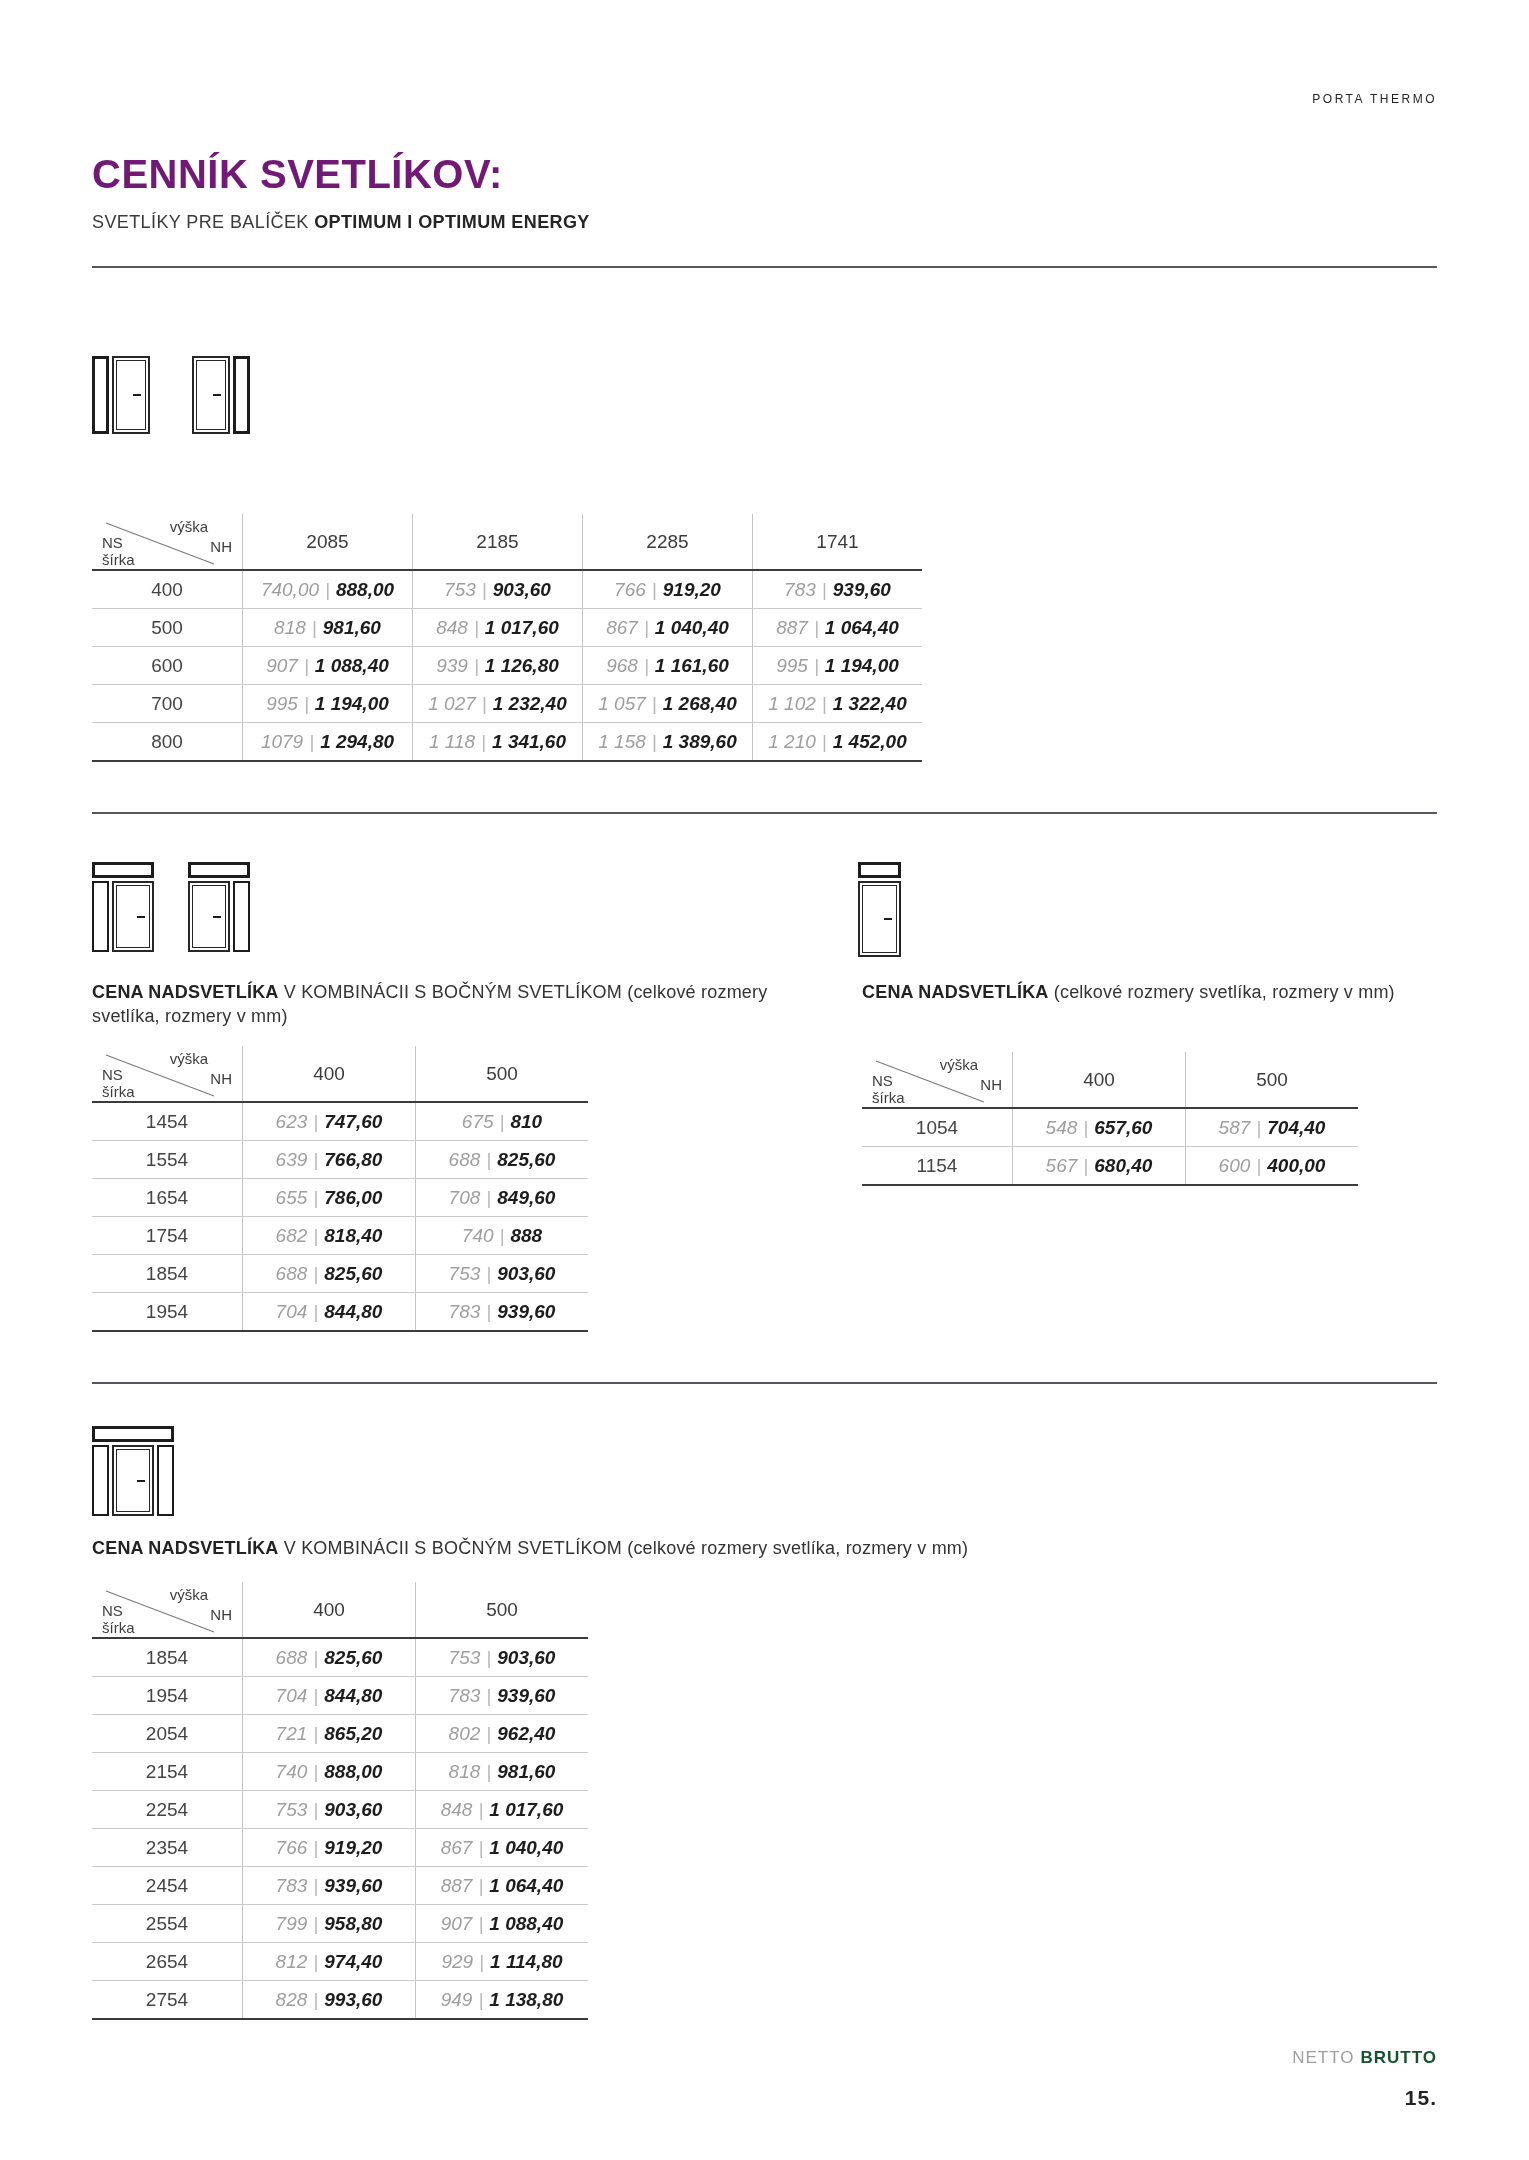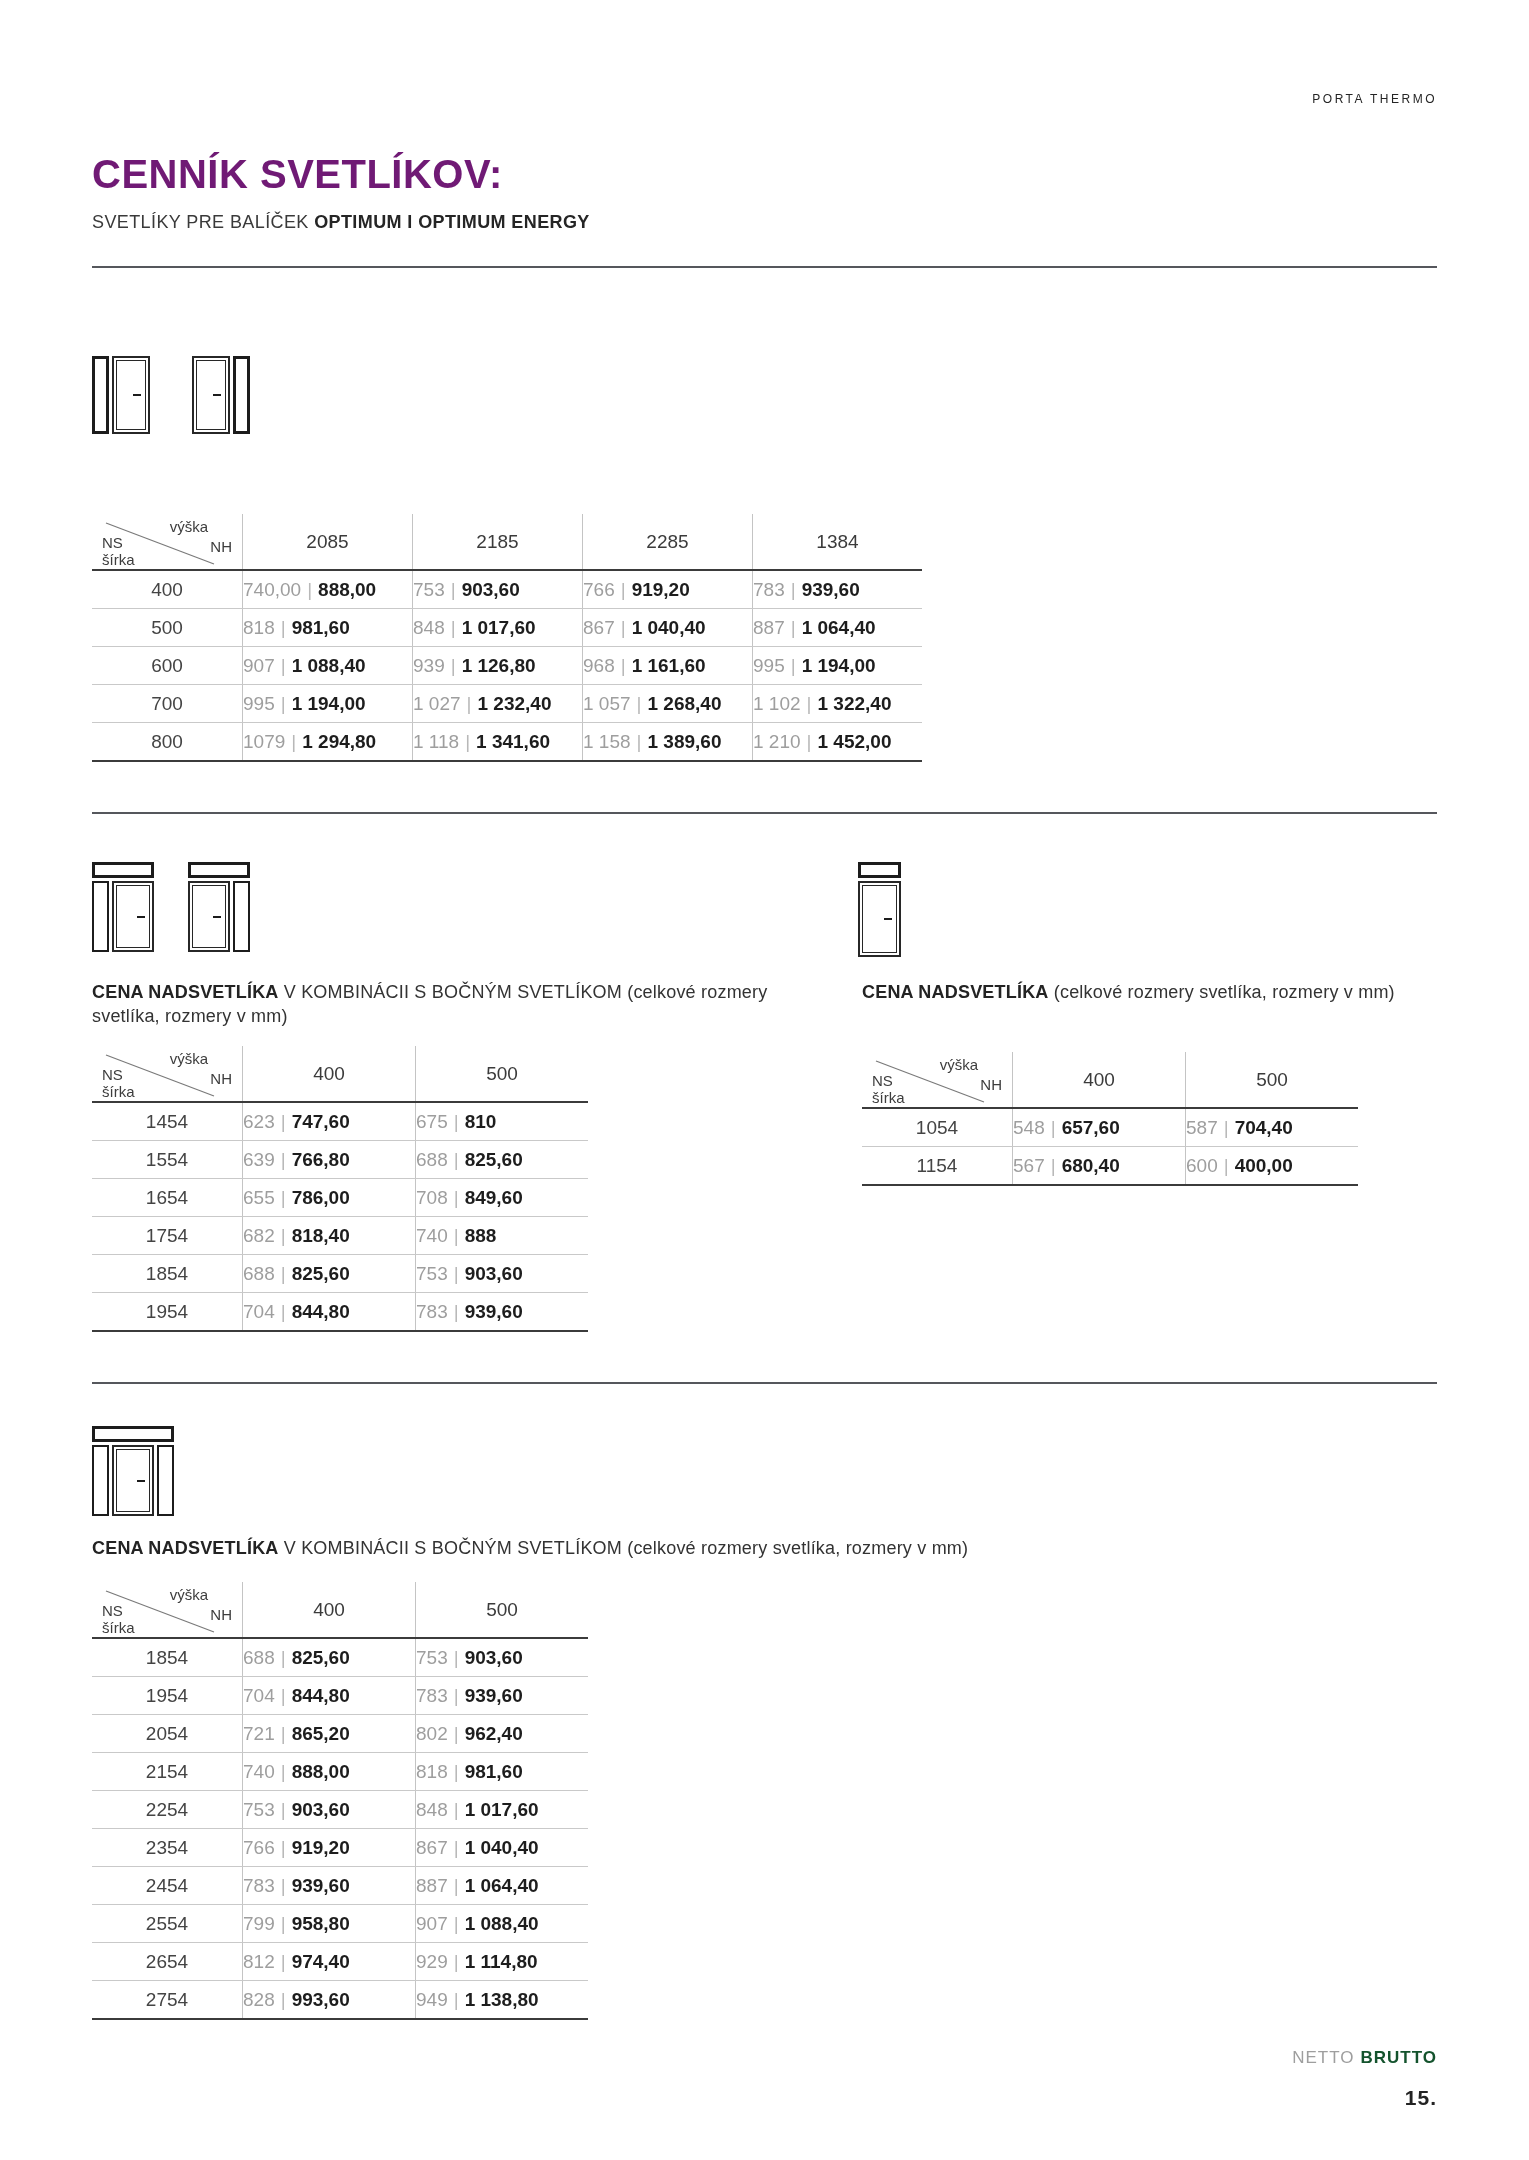--- a/index.html
+++ b/index.html
@@ -57,22 +57,22 @@
   .t-corner span{position:absolute;font-size:15px;color:#3d3d3d;}
   .c-vyska{top:4px;right:34px;}
   .c-nh{top:24px;right:10px;}
   .c-ns{top:20px;left:10px;}
   .c-sirka{top:37px;left:10px;}
   .t-colh{width:var(--colw);flex:0 0 auto;display:flex;align-items:center;justify-content:center;
           border-left:1px solid #c4c4c4;color:#3b3b3b;}
   .t-row{display:flex;height:37px;border-bottom:1px solid #c9c9c9;}
   .t-row.last{border-bottom:2px solid #3b3b3b;}
   .t-label{width:var(--labelw);flex:0 0 auto;display:flex;align-items:center;justify-content:center;color:#444444;}
-  .t-cell{width:var(--colw);flex:0 0 auto;display:flex;align-items:center;
-          border-left:1px solid #c4c4c4;white-space:nowrap;}
+  .t-cell{width:var(--colw);flex:0 0 auto;display:flex;align-items:center;justify-content:center;
+          border-left:1px solid #c4c4c4;white-space:nowrap;font-style:italic;}
   .v-netto{color:#9e9e9e;}
   .v-sep{color:#b8b8b8;margin:0 6px;}
   .v-brutto{font-weight:700;color:#1d1d1d;}
 
   
   .legend{position:absolute;top:2048px;right:92px;font-size:17px;letter-spacing:1px;}
   .legend .ln{color:#9e9e9e;}
   .legend .lb{color:#14532d;font-weight:700;margin-left:6px;}
   .pagenum{position:absolute;top:2086px;right:92px;font-size:21px;font-weight:800;
            letter-spacing:1px;color:#232323;}
@@ -113,21 +113,21 @@
             <line x1="14" y1="9" x2="122" y2="50"></line>
           </svg>
           <span class="c-vyska">výška</span>
           <span class="c-nh">NH</span>
           <span class="c-ns">NS</span>
           <span class="c-sirka">šírka</span>
         </div>
         <div class="t-colh">2085</div>
         <div class="t-colh">2185</div>
         <div class="t-colh">2285</div>
-        <div class="t-colh">1384</div>
+        <div class="t-colh">1741</div>
       </div>
       <div class="t-row">
         <div class="t-label">400</div>
         <div class="t-cell">
           <span class="v-netto">740,00</span>
           <span class="v-sep">|</span>
           <span class="v-brutto">888,00</span>
         </div>
         <div class="t-cell">
           <span class="v-netto">753</span>

